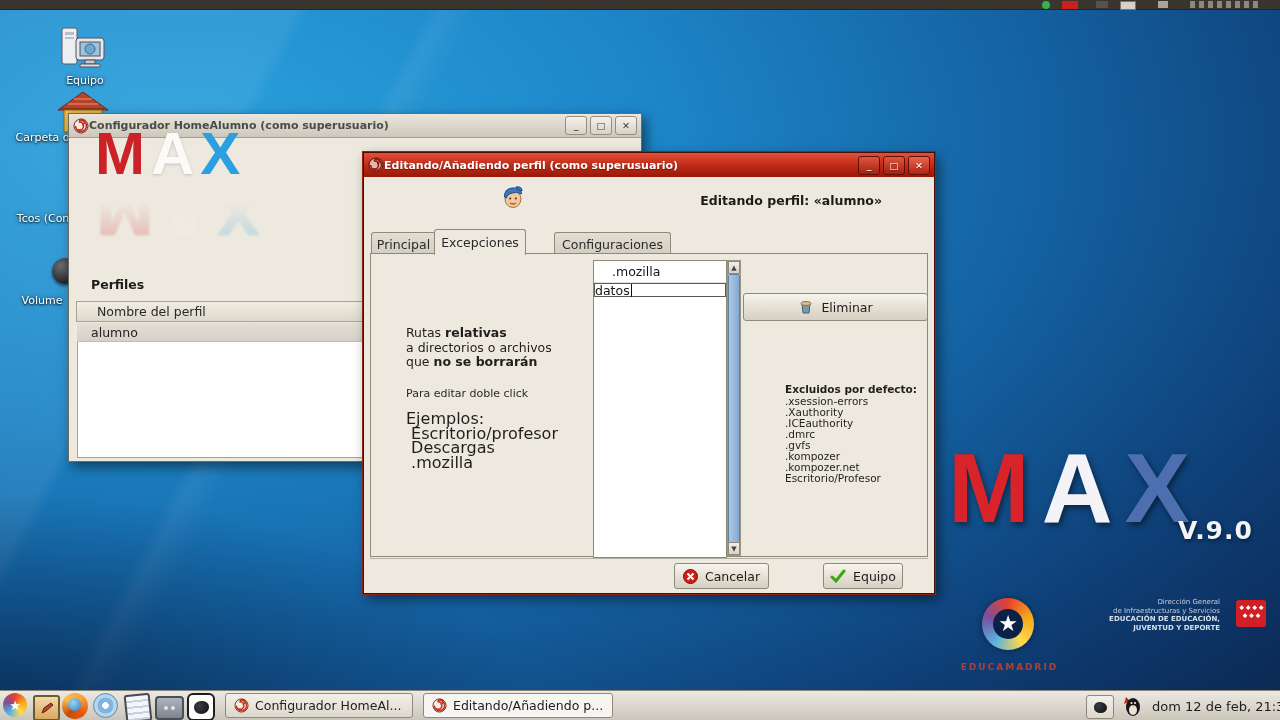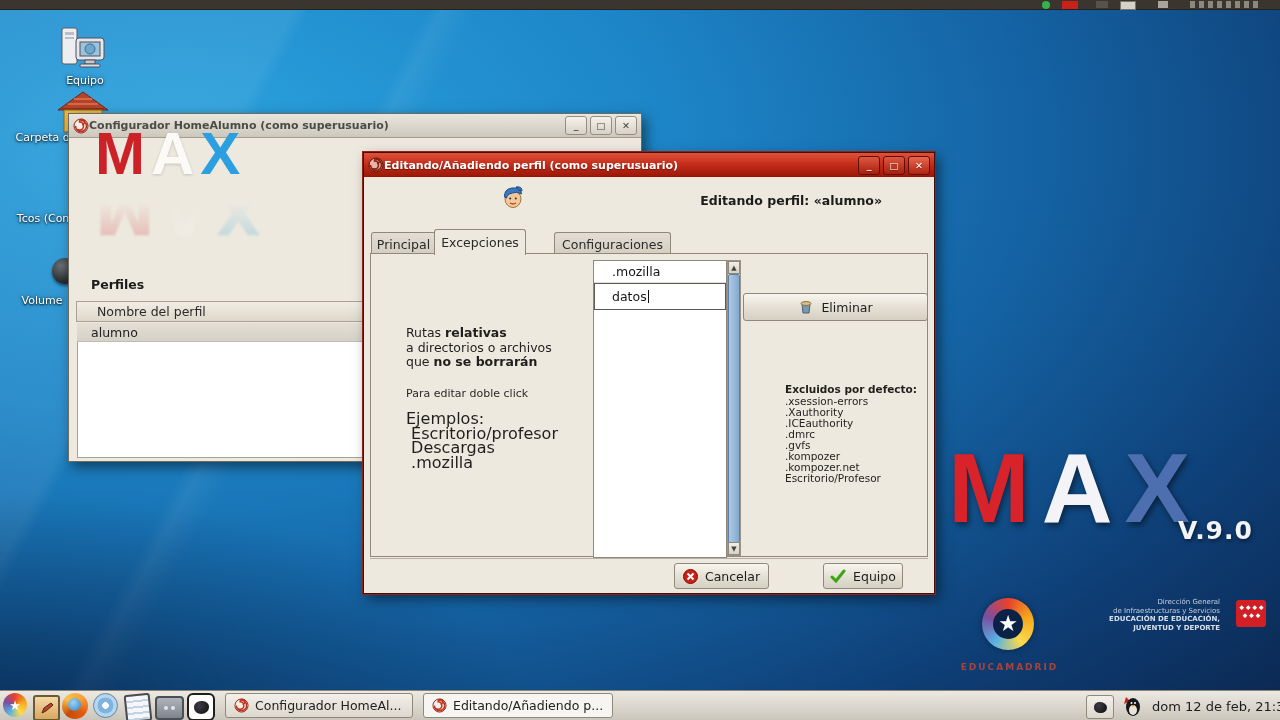--- a/index.html
+++ b/index.html
@@ -57,21 +57,21 @@
   .hdrlbl{position:absolute;right:52px;top:40px;font-weight:bold;font-size:12.5px;color:#1c1c1a;}
   .tab{position:absolute;height:22px;top:79px;background:linear-gradient(#E2DED4,#D2CDC0);border:1px solid #8f897c;border-bottom:none;
     border-radius:3px 3px 0 0;font-size:12.5px;color:#2a2a28;display:flex;align-items:center;justify-content:center;}
   .tab.active{top:76px;height:25px;background:#EDE9DF;z-index:3;font-weight:normal;}
   .panel{position:absolute;left:6px;top:100px;right:6px;bottom:36px;border:1px solid #8f897c;background:#EDE9DF;}
   .info{position:absolute;left:35px;top:72px;font-size:12.5px;line-height:14.5px;color:#201f1d;}
   .hint{position:absolute;left:35px;top:133px;font-size:11px;color:#2a2a28;}
   .examples{position:absolute;left:35px;top:158px;font-size:16px;line-height:14.5px;color:#201f1d;}
   .listbox{position:absolute;left:222px;top:6px;width:132px;height:296px;background:#fff;border:1px solid #8f897c;}
   .lrow{height:22px;border-bottom:1px solid #e3dfd6;display:flex;align-items:center;padding-left:18px;font-size:12.5px;color:#161616;box-sizing:border-box;}
-  .editcell{height:27px;margin:0;border:1px solid #5a5a56;background:#fff;display:flex;align-items:center;padding-left:17px;font-size:12.5px;color:#161616;box-sizing:border-box;}
+  .editcell{height:14px;margin:0;border:1px solid #5a5a56;background:#fff;display:flex;align-items:center;font-size:12.5px;color:#161616;box-sizing:border-box;}
   .caret{display:inline-block;width:1px;height:13px;background:#111;margin-left:1px;}
   .vscroll{position:absolute;left:356px;top:6px;width:14px;height:296px;background:#D9DCE1;border:1px solid #9a948a;box-sizing:border-box;}
   .varrow{position:absolute;left:0;width:12px;height:13px;background:linear-gradient(#F2EFE8,#D8D3C7);border:1px solid #8f897c;box-sizing:border-box;
     display:flex;align-items:center;justify-content:center;font-size:7px;color:#444;}
   .vthumb{position:absolute;left:0px;top:13px;width:12px;height:269px;background:linear-gradient(90deg,#AFC9E4,#82A9CF);border:1px solid #61809f;box-sizing:border-box;border-radius:2px;}
   .gbtn{position:absolute;display:flex;align-items:center;justify-content:center;gap:7px;
     background:linear-gradient(#F8F5EF,#E4DFD3 55%,#D6D0C3);border:1px solid #8f897c;border-radius:3px;
     font-size:12.5px;color:#1d1d1d;box-sizing:border-box;}
   .excl{position:absolute;left:414px;top:130px;font-size:10.5px;line-height:11px;color:#201f1d;}
   .excl .t{font-weight:bold;margin-bottom:1px;}

